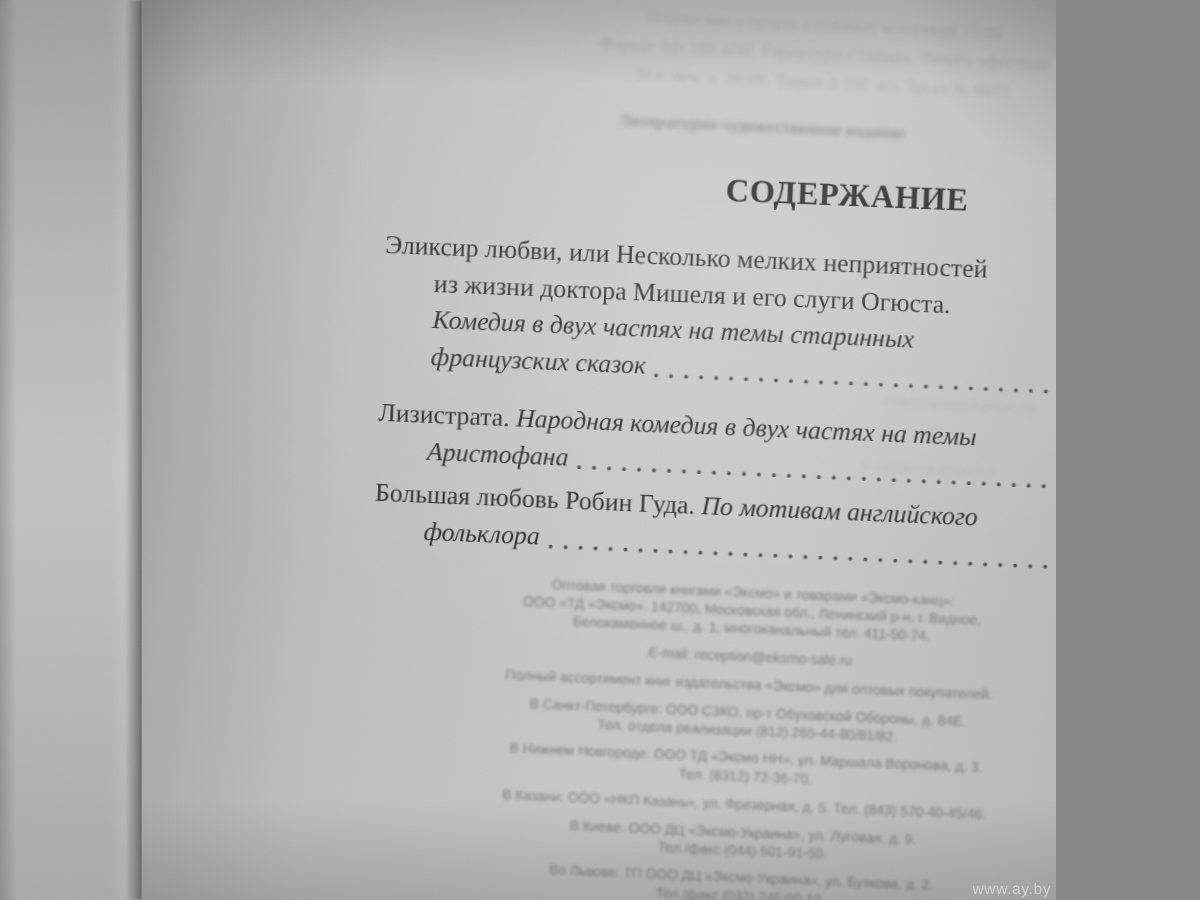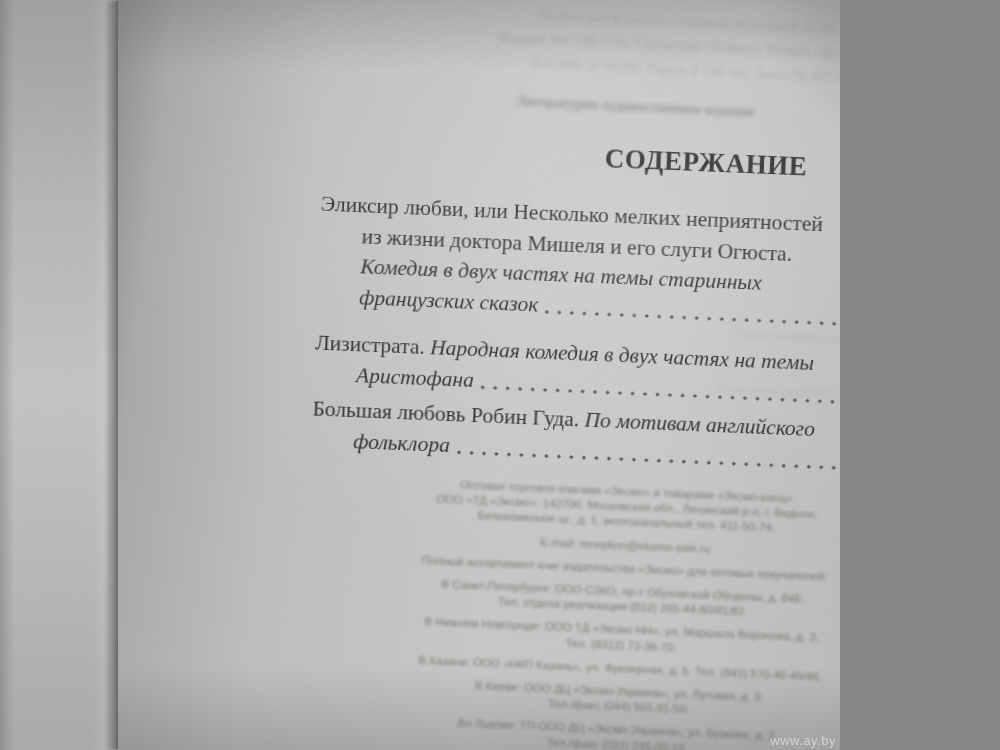--- a/index.html
+++ b/index.html
@@ -1,19 +1,20 @@
 <!DOCTYPE html>
 <html><head>
 <meta charset="utf-8">
 <style>
   html,body { margin:0; padding:0; background:#888; }
   .photo {
     position:relative; width:840px; height:750px; overflow:hidden;
     background:#aaaaa8;
     font-family:"Liberation Serif","DejaVu Serif",serif;
+    padding-left:40px;
   }
   
   .facing-edge {
     position:absolute; left:0; top:0; width:118px; height:750px;
     background:linear-gradient(180deg,#a0a09e 0%,#b6b6b4 28%,#c3c3c1 52%,#b6b6b4 78%,#a9a9a7 100%);
   }
   .facing-edge::before {
     content:""; position:absolute; left:0; top:0; width:14px; height:100%;
     background:linear-gradient(90deg,rgba(70,70,68,.28),rgba(70,70,68,0));
   }

